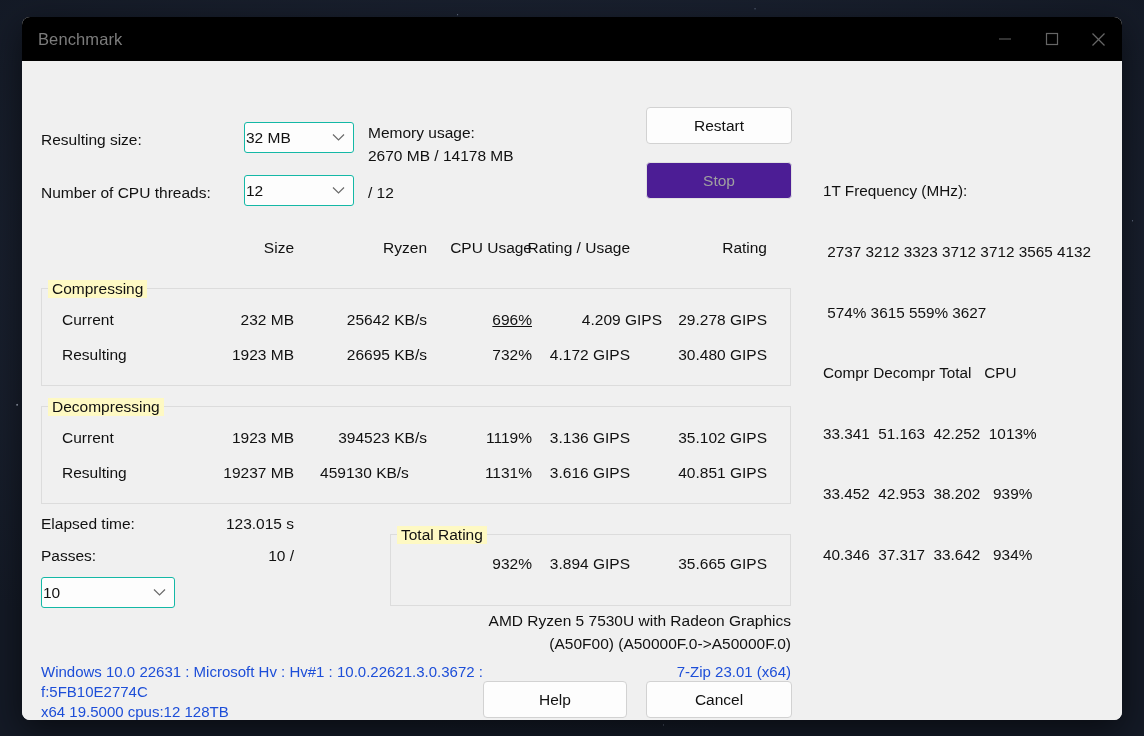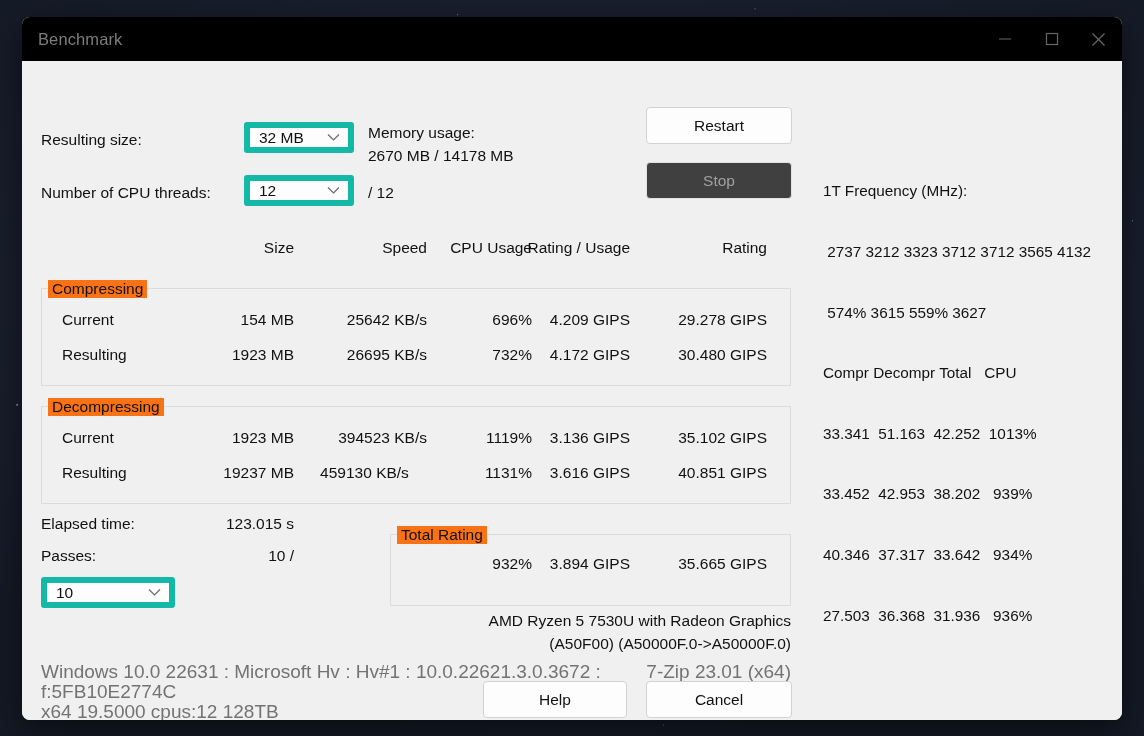--- a/index.html
+++ b/index.html
@@ -89,78 +89,78 @@
     color: #111;
   }
   .abs { position: absolute; }
   .lbl { white-space: nowrap; }
   .r { text-align: right; }
 
   
   .combo {
     box-sizing: border-box;
     background: #fdfdfd;
-    border: 6px solid #14b8a6;
+    border: 1px solid #14b8a6;
     border-radius: 3px;
     display: flex;
     align-items: center;
-    padding: 0 8px 0 9px;
+    padding: 0 8px 0 1px;
     font-size: 15.5px;
     color: #111;
   }
   .combo .val { flex: 1; white-space: nowrap; }
   .combo .chev { color: #6a6a6a; display: flex; align-items: center; }
 
   
   .btn {
     box-sizing: border-box;
     background: #fdfdfd;
     border: 1px solid #d2d2d2;
     border-radius: 4px;
     display: flex;
     align-items: center;
     justify-content: center;
     font-size: 15.5px;
     color: #111;
   }
   .btn.disabled {
-    background: #404040;
+    background: #4c1d95;
     border-color: #e1e1e1;
     color: #a0a0a0;
   }
 
   
   .group {
     box-sizing: border-box;
     border: 1px solid #dcdcdc;
     background: transparent;
   }
   .group-title {
     position: absolute;
-    background: #f97316;
+    background: #fef9c3;
     padding: 0 4px;
     font-size: 15.5px;
     color: #111;
     white-space: nowrap;
   }
 
   
   #rightpanel {
     position: absolute;
     left: 801px;
     top: 80px;
     width: 296px;
     font-size: 15.3px;
     line-height: 20.2px;
     color: #111;
     white-space: pre;
   }
   #rightpanel .row { height: 20.2px; }
 
-  .sys-text { font-size: 19px; line-height: 20px; color: #737373; white-space: pre; }
+  .sys-text { font-size: 15px; line-height: 20px; color: #1d4ed8; white-space: pre; }
 </style>
 </head>
 <body>
 
 <div id="desktop"></div>
 
 <div id="window">
 
   <div id="titlebar">
     <div id="title-text">Benchmark</div>
@@ -215,34 +215,34 @@
       </span>
     </div>
 
     <div class="abs lbl" style="left:346px; top:123px;">/ 12</div>
 
     <div class="abs btn disabled" style="left:624px; top:101px; width:146px; height:37px;">
       <span>Stop</span>
     </div>
 
     <div class="abs r" style="left:160px; top:178px; width:112px;">Size</div>
-    <div class="abs r" style="left:280px; top:178px; width:125px;">Speed</div>
+    <div class="abs r" style="left:280px; top:178px; width:125px;">Ryzen</div>
     <div class="abs r" style="left:400px; top:178px; width:110px;">CPU Usage</div>
     <div class="abs r" style="left:490px; top:178px; width:118px;">Rating / Usage</div>
     <div class="abs r" style="left:620px; top:178px; width:125px;">Rating</div>
 
     <div class="abs group" style="left:19px; top:227px; width:750px; height:98px;"></div>
     <div class="group-title" style="left:26px; top:219px;">Compressing</div>
 
     <div>
       <div class="abs lbl" style="left:40px; top:250px;">Current</div>
-      <div class="abs r" style="left:160px; top:250px; width:112px;">154 MB</div>
+      <div class="abs r" style="left:160px; top:250px; width:112px;">232 MB</div>
       <div class="abs r" style="left:280px; top:250px; width:125px;">25642 KB/s</div>
-      <div class="abs r" style="left:400px; top:250px; width:110px;">696%</div>
-      <div class="abs r" style="left:490px; top:250px; width:118px;">4.209 GIPS</div>
+      <div class="abs r" style="left:400px; top:250px; width:110px;text-decoration:underline;">696%</div>
+      <div class="abs r" style="left:490px; top:250px; width:118px;padding-left:32px;">4.209 GIPS</div>
       <div class="abs r" style="left:620px; top:250px; width:125px;">29.278 GIPS</div>
     </div>
 
     <div>
       <div class="abs lbl" style="left:40px; top:285px;">Resulting</div>
       <div class="abs r" style="left:160px; top:285px; width:112px;">1923 MB</div>
       <div class="abs r" style="left:280px; top:285px; width:125px;">26695 KB/s</div>
       <div class="abs r" style="left:400px; top:285px; width:110px;">732%</div>
       <div class="abs r" style="left:490px; top:285px; width:118px;">4.172 GIPS</div>
       <div class="abs r" style="left:620px; top:285px; width:125px;">30.480 GIPS</div>
@@ -307,21 +307,20 @@
     </div>
 
     <div id="rightpanel">
       <div class="row">1T Frequency (MHz):</div>
       <div class="row"> 2737 3212 3323 3712 3712 3565 4132</div>
       <div class="row"> 574% 3615 559% 3627</div>
       <div class="row">Compr Decompr Total   CPU</div>
       <div class="row">33.341  51.163  42.252  1013%</div>
       <div class="row">33.452  42.953  38.202   939%</div>
       <div class="row">40.346  37.317  33.642   934%</div>
-      <div class="row">27.503  36.368  31.936   936%</div>
       
       
       
       
       
       
       
       
     </div>
 

